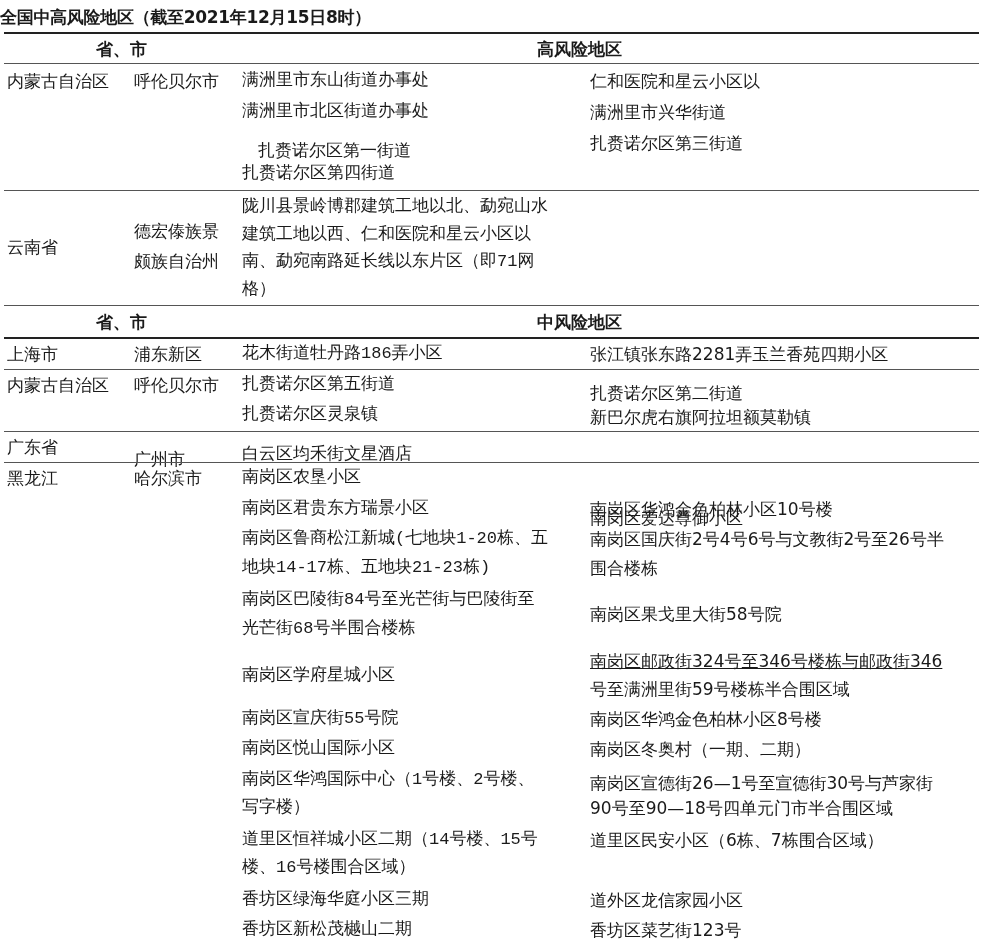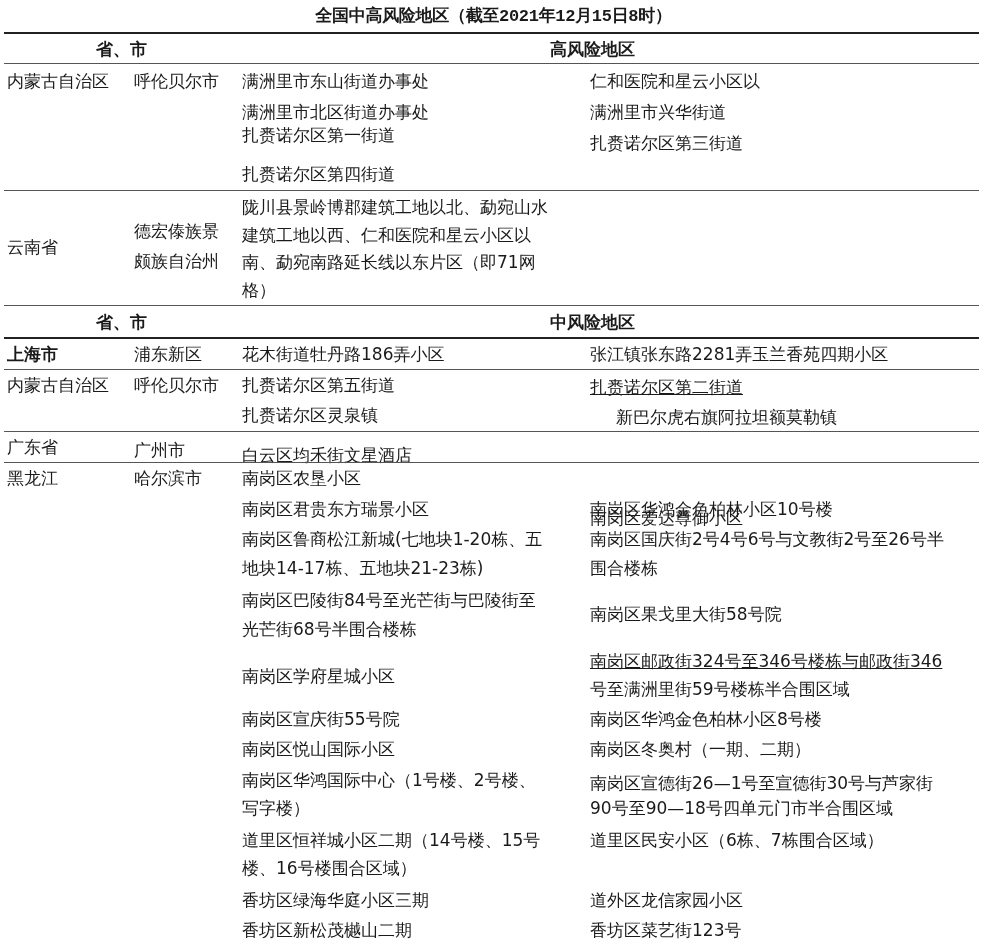--- a/index.html
+++ b/index.html
@@ -1,55 +1,55 @@
 <!DOCTYPE html>
 <html><head>
   <meta charset="utf-8">
   <style>
     * { box-sizing: border-box; margin: 0; padding: 0; }
     html, body { width: 987px; height: 948px; background: #ffffff; overflow: hidden; }
     body { font-family: "DejaVu Sans", sans-serif; color: #1a1a1a; position: relative; }
     .title {
       position: absolute; left: 0; top: 4px; width: 987px; height: 26px;
-      text-align: center; font-size: 17px; font-weight: bold; line-height: 26px; letter-spacing: -0.3px; font-family: Liberation Mono, monospace;
+      text-align: left; font-size: 17px; font-weight: bold; line-height: 26px; letter-spacing: -0.3px;
     }
     .hline { position: absolute; left: 4px; width: 975px; background: #222; }
     .thick { height: 2px; }
     .thin { height: 1px; background: #555; }
     .hdr {
       position: absolute; left: 0; width: 987px; height: 28px; font-weight: bold; font-size: 17px; line-height: 28px;
     }
     .hdr .c1 { position: absolute; left: 96px; }
-    .hdr .c2 { position: absolute; left: 550px; text-align: center; }
+    .hdr .c2 { position: absolute; left: 537px; text-align: center; }
     .row-group { position: absolute; left: 0; width: 987px; }
     .cell { position: absolute; font-size: 17px; line-height: 30.5px; white-space: nowrap; }
     .prov { left: 7px; }
     .city { left: 134px; }
-    .colA { left: 242px; }
+    .colA { left: 242px; font-family: Liberation Mono, monospace; }
     .colB { left: 590px; }
   </style>
 </head>
 <body>
 
 <div class="title">全国中高风险地区（截至2021年12月15日8时）</div>
 
 <div class="hline thick" style="top:32px;"></div>
 
 <div class="hdr" style="top:35px;">
   <span class="c1">省、市</span>
   <span class="c2">高风险地区</span>
 </div>
 <div class="hline thin" style="top:63px;"></div>
 
 <div class="row-group" style="top:66px;">
   <span class="cell prov" style="top:0;">内蒙古自治区</span>
   <span class="cell city" style="top:0;">呼伦贝尔市</span>
   <span class="cell colA" style="top:0;">满洲里市东山街道办事处</span>
   <span class="cell colA" style="top:31px;">满洲里市北区街道办事处</span>
-  <span class="cell colA" style="top:54px;">扎赉诺尔区第一街道</span>
+  <span class="cell colA" style="top:71px;margin-left:16px;">扎赉诺尔区第一街道</span>
   <span class="cell colA" style="top:93px;">扎赉诺尔区第四街道</span>
   <span class="cell colB" style="top:0;">仁和医院和星云小区以</span>
   <span class="cell colB" style="top:31px;">满洲里市兴华街道</span>
   <span class="cell colB" style="top:62px;">扎赉诺尔区第三街道</span>
 </div>
 <div class="hline thin" style="top:190px;"></div>
 
 <div class="row-group" style="top:192px;">
   <span class="cell prov" style="top:40px;">云南省</span>
   <span class="cell city" style="top:24px;">德宏傣族景</span>
@@ -61,40 +61,40 @@
 </div>
 <div class="hline thin" style="top:305px;"></div>
 
 <div class="hdr" style="top:308px;">
   <span class="c1">省、市</span>
   <span class="c2">中风险地区</span>
 </div>
 <div class="hline thick" style="top:337px;"></div>
 
 <div class="row-group" style="top:339px;">
-  <span class="cell prov" style="top:0;font-weight:bold;">上海市</span>
+  <span class="cell prov" style="top:0;">上海市</span>
   <span class="cell city" style="top:0;">浦东新区</span>
   <span class="cell colA" style="top:0;">花木街道牡丹路186弄小区</span>
   <span class="cell colB" style="top:0;">张江镇张东路2281弄玉兰香苑四期小区</span>
 </div>
 <div class="hline thin" style="top:369px;"></div>
 
 <div class="row-group" style="top:370px;">
   <span class="cell prov" style="top:0;">内蒙古自治区</span>
   <span class="cell city" style="top:0;">呼伦贝尔市</span>
   <span class="cell colA" style="top:0;">扎赉诺尔区第五街道</span>
   <span class="cell colA" style="top:30px;">扎赉诺尔区灵泉镇</span>
-  <span class="cell colB" style="top:2px;text-decoration:underline;">扎赉诺尔区第二街道</span>
-  <span class="cell colB" style="top:32px;margin-left:26px;">新巴尔虎右旗阿拉坦额莫勒镇</span>
+  <span class="cell colB" style="top:8px;">扎赉诺尔区第二街道</span>
+  <span class="cell colB" style="top:32px;">新巴尔虎右旗阿拉坦额莫勒镇</span>
 </div>
 <div class="hline thin" style="top:431px;"></div>
 
 <div class="row-group" style="top:432px;">
   <span class="cell prov" style="top:0;">广东省</span>
-  <span class="cell city" style="top:3px;text-align:right;">广州市</span>
+  <span class="cell city" style="top:12px;text-align:right;">广州市</span>
   <span class="cell colA" style="top:8px;">白云区均禾街文星酒店</span>
 </div>
 <div class="hline thin" style="top:462px;"></div>
 
 <div class="row-group" style="top:463px;">
   <span class="cell prov" style="top:0;">黑龙江</span>
   <span class="cell city" style="top:0;">哈尔滨市</span>
 
   <span class="cell colA" style="top:0;">南岗区农垦小区</span>
   <span class="cell colA" style="top:31px;">南岗区君贵东方瑞景小区</span>

